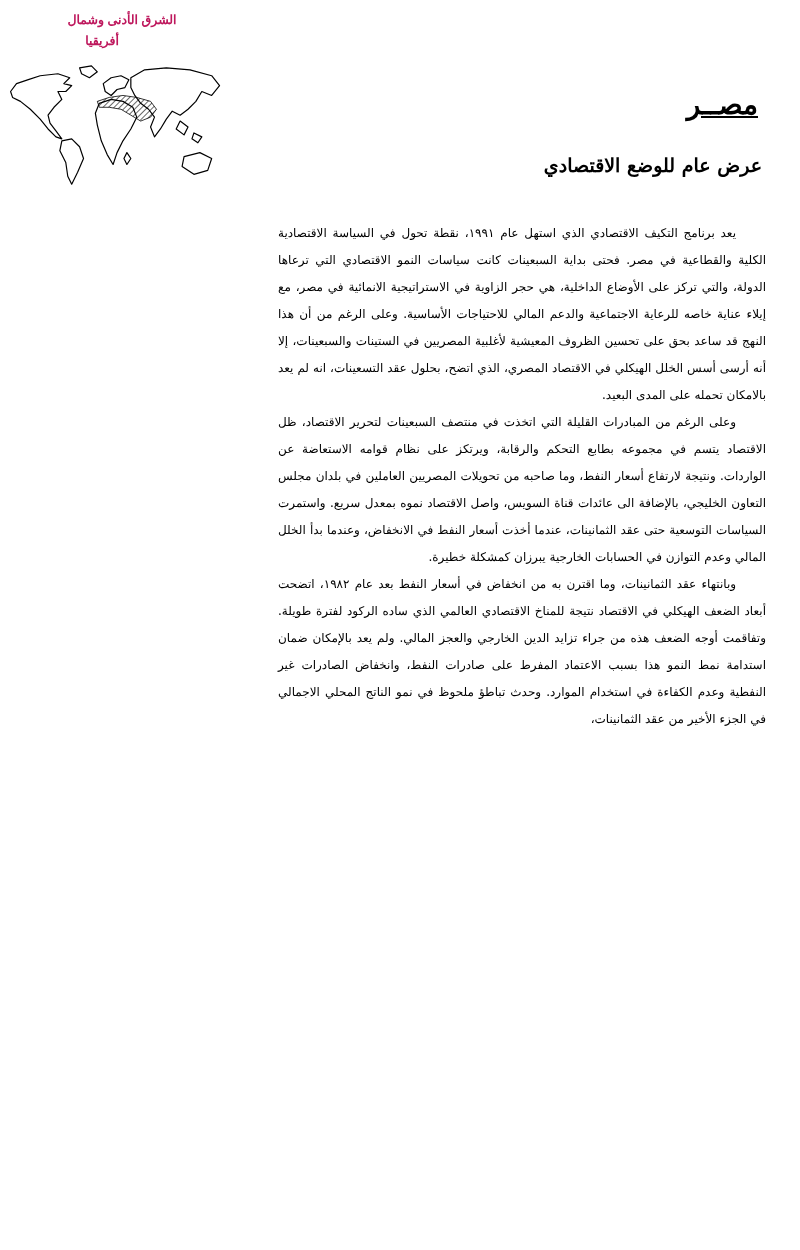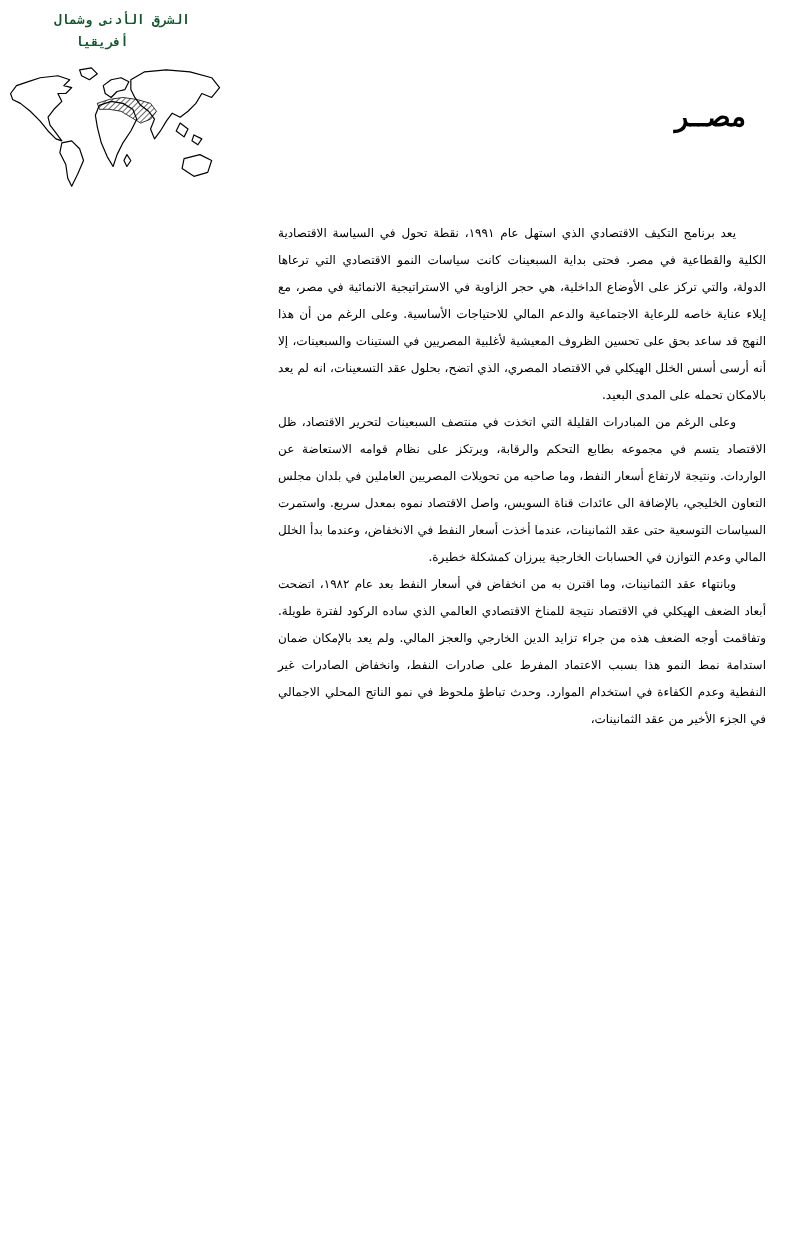--- a/index.html
+++ b/index.html
@@ -20,45 +20,46 @@
   .map-block {
     position: absolute;
     left: 6px;
     top: 12px;
     width: 232px;
     text-align: center;
   }
   .map-label-line {
     display: block;
     direction: rtl;
-    font-family: Liberation Mono, monospace;
+    font-family: Liberation Sans, sans-serif;
     font-weight: bold;
     font-size: 12.5px;
     letter-spacing: 1px;
-    color: #14532d;
+    color: #be185d;
   }
   .map-label-line.second {
     margin-top: 6px;
     margin-right: 40px;
   }
   .map-svg {
     display: block;
     margin-top: 10px;
   }
   
   .doc-title {
     position: absolute;
     right: 38px;
     top: 84px;
-    margin: 16px;
+    margin: 4px;
     direction: rtl;
     text-align: right;
     font-size: 28px;
     font-weight: bold;
     font-family: "DejaVu Serif", serif;
+    text-decoration: underline;
   }
   .section-heading {
     position: absolute;
     right: 38px;
     top: 154px;
     margin: 0;
     direction: rtl;
     text-align: right;
     font-size: 19px;
     font-weight: bold;
@@ -119,20 +120,21 @@
 
         <path d="M180,100 L196,96 L208,102 L204,114 L190,118 L178,110 Z"></path>
       </g>
 
       <path d="M92,44 L104,40 L118,38 L132,40 L146,44 L152,52 L146,60 L136,64 L126,58 L116,52 L104,50 L94,50 Z" fill="url(#hatch)" stroke="#000000" stroke-width="0.8"></path>
     </svg>
   </div>
 
   <h1 class="doc-title">مصــر</h1>
 
+  <h2 class="section-heading">عرض عام للوضع الاقتصادي</h2>
 
   <div class="body-text">
     <p>يعد برنامج التكيف الاقتصادي الذي استهل عام ١٩٩١، نقطة تحول في السياسة الاقتصادية الكلية والقطاعية في مصر. فحتى بداية السبعينات كانت سياسات النمو الاقتصادي التي ترعاها الدولة، والتي تركز على الأوضاع الداخلية، هي حجر الزاوية في الاستراتيجية الانمائية في مصر، مع إيلاء عناية خاصه للرعاية الاجتماعية والدعم المالي للاحتياجات الأساسية. وعلى الرغم من أن هذا النهج قد ساعد بحق على تحسين الظروف المعيشية لأغلبية المصريين في الستينات والسبعينات، إلا أنه أرسى أسس الخلل الهيكلي في الاقتصاد المصري، الذي اتضح، بحلول عقد التسعينات، انه لم يعد بالامكان تحمله على المدى البعيد.</p>
     <p>وعلى الرغم من المبادرات القليلة التي اتخذت في منتصف السبعينات لتحرير الاقتصاد، ظل الاقتصاد يتسم في مجموعه بطابع التحكم والرقابة، ويرتكز على نظام قوامه الاستعاضة عن الواردات. ونتيجة لارتفاع أسعار النفط، وما صاحبه من تحويلات المصريين العاملين في بلدان مجلس التعاون الخليجي، بالإضافة الى عائدات قناة السويس، واصل الاقتصاد نموه بمعدل سريع. واستمرت السياسات التوسعية حتى عقد الثمانينات، عندما أخذت أسعار النفط في الانخفاض، وعندما بدأ الخلل المالي وعدم التوازن في الحسابات الخارجية يبرزان كمشكلة خطيرة.</p>
     <p>وبانتهاء عقد الثمانينات، وما اقترن به من انخفاض في أسعار النفط بعد عام ١٩٨٢، اتضحت أبعاد الضعف الهيكلي في الاقتصاد نتيجة للمناخ الاقتصادي العالمي الذي ساده الركود لفترة طويلة. وتفاقمت أوجه الضعف هذه من جراء تزايد الدين الخارجي والعجز المالي. ولم يعد بالإمكان ضمان استدامة نمط النمو هذا بسبب الاعتماد المفرط على صادرات النفط، وانخفاض الصادرات غير النفطية وعدم الكفاءة في استخدام الموارد. وحدث تباطؤ ملحوظ في نمو الناتج المحلي الاجمالي في الجزء الأخير من عقد الثمانينات،</p>
   </div>
 
 </div>
 
 </body></html>

